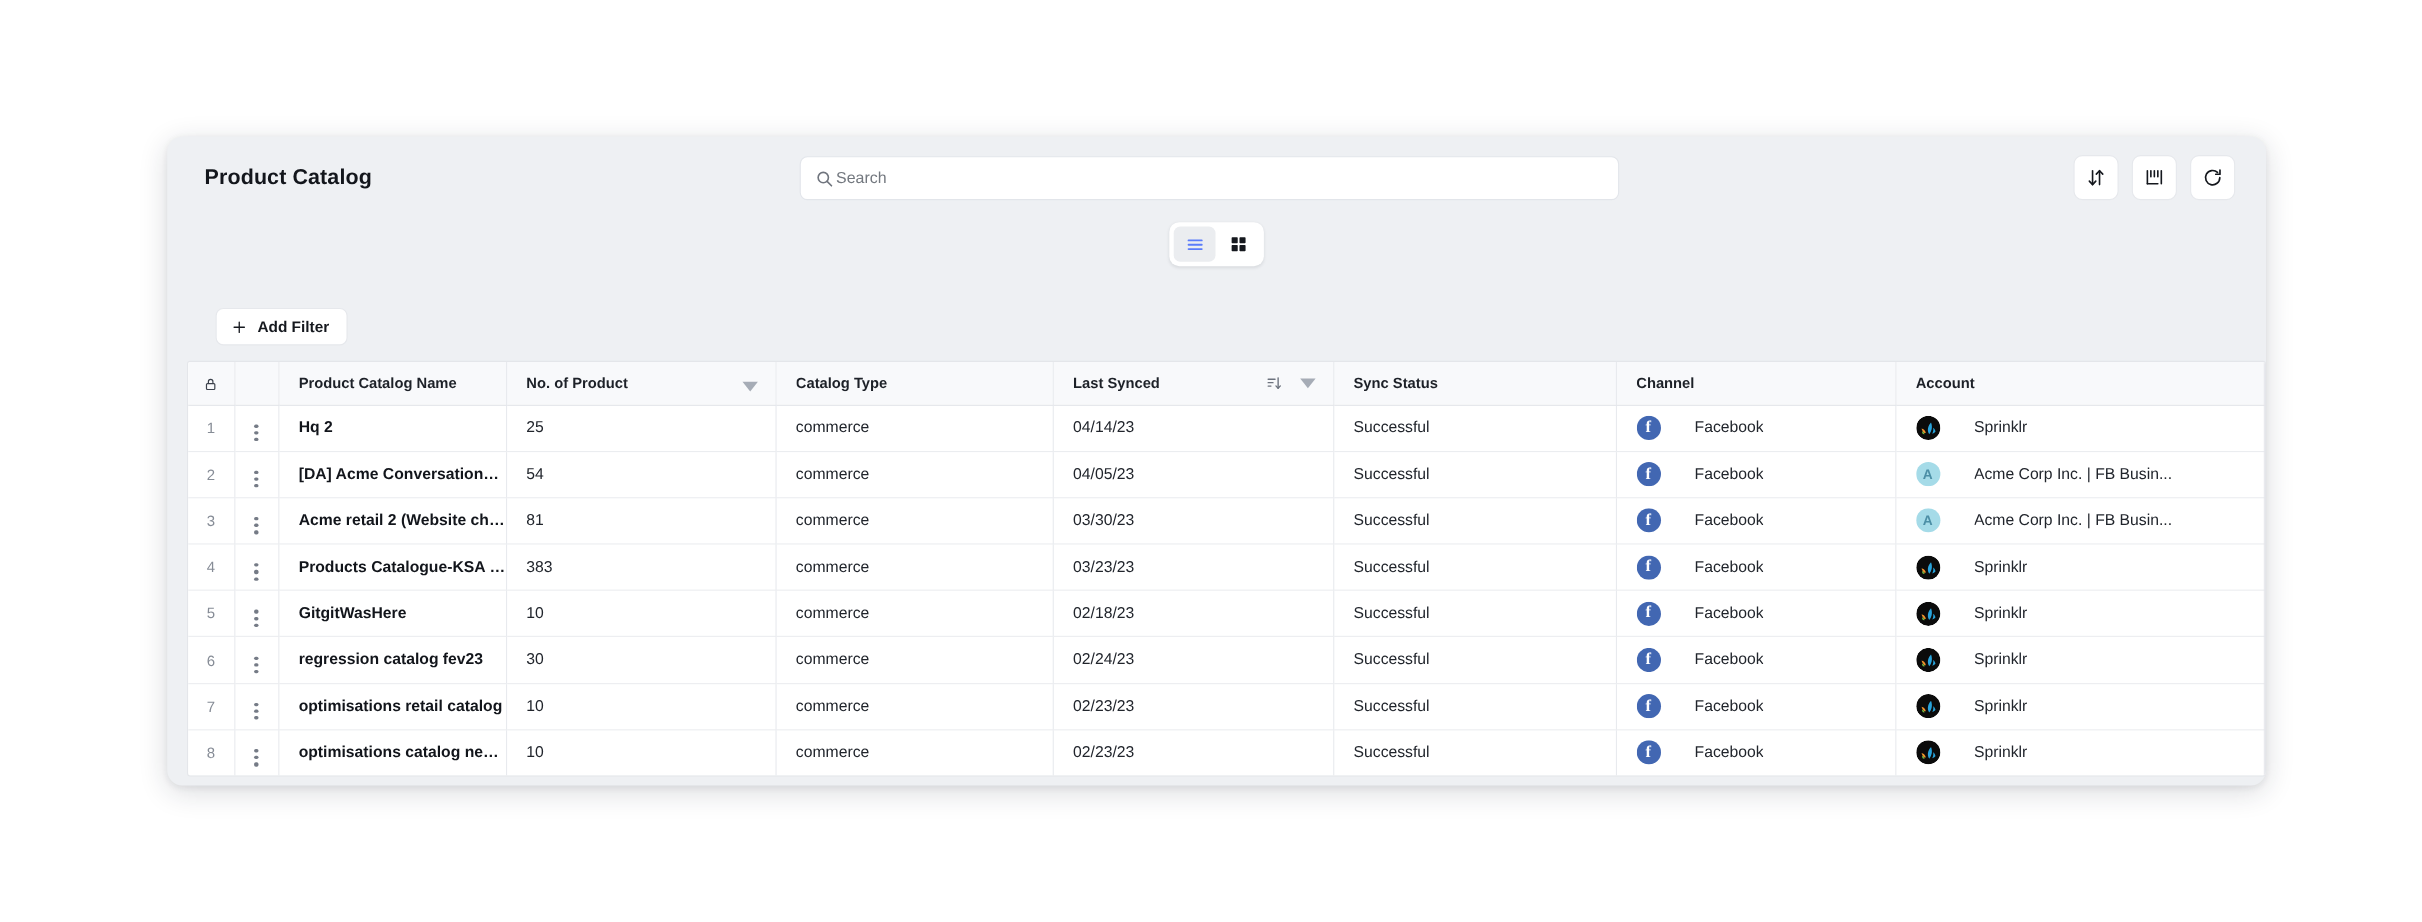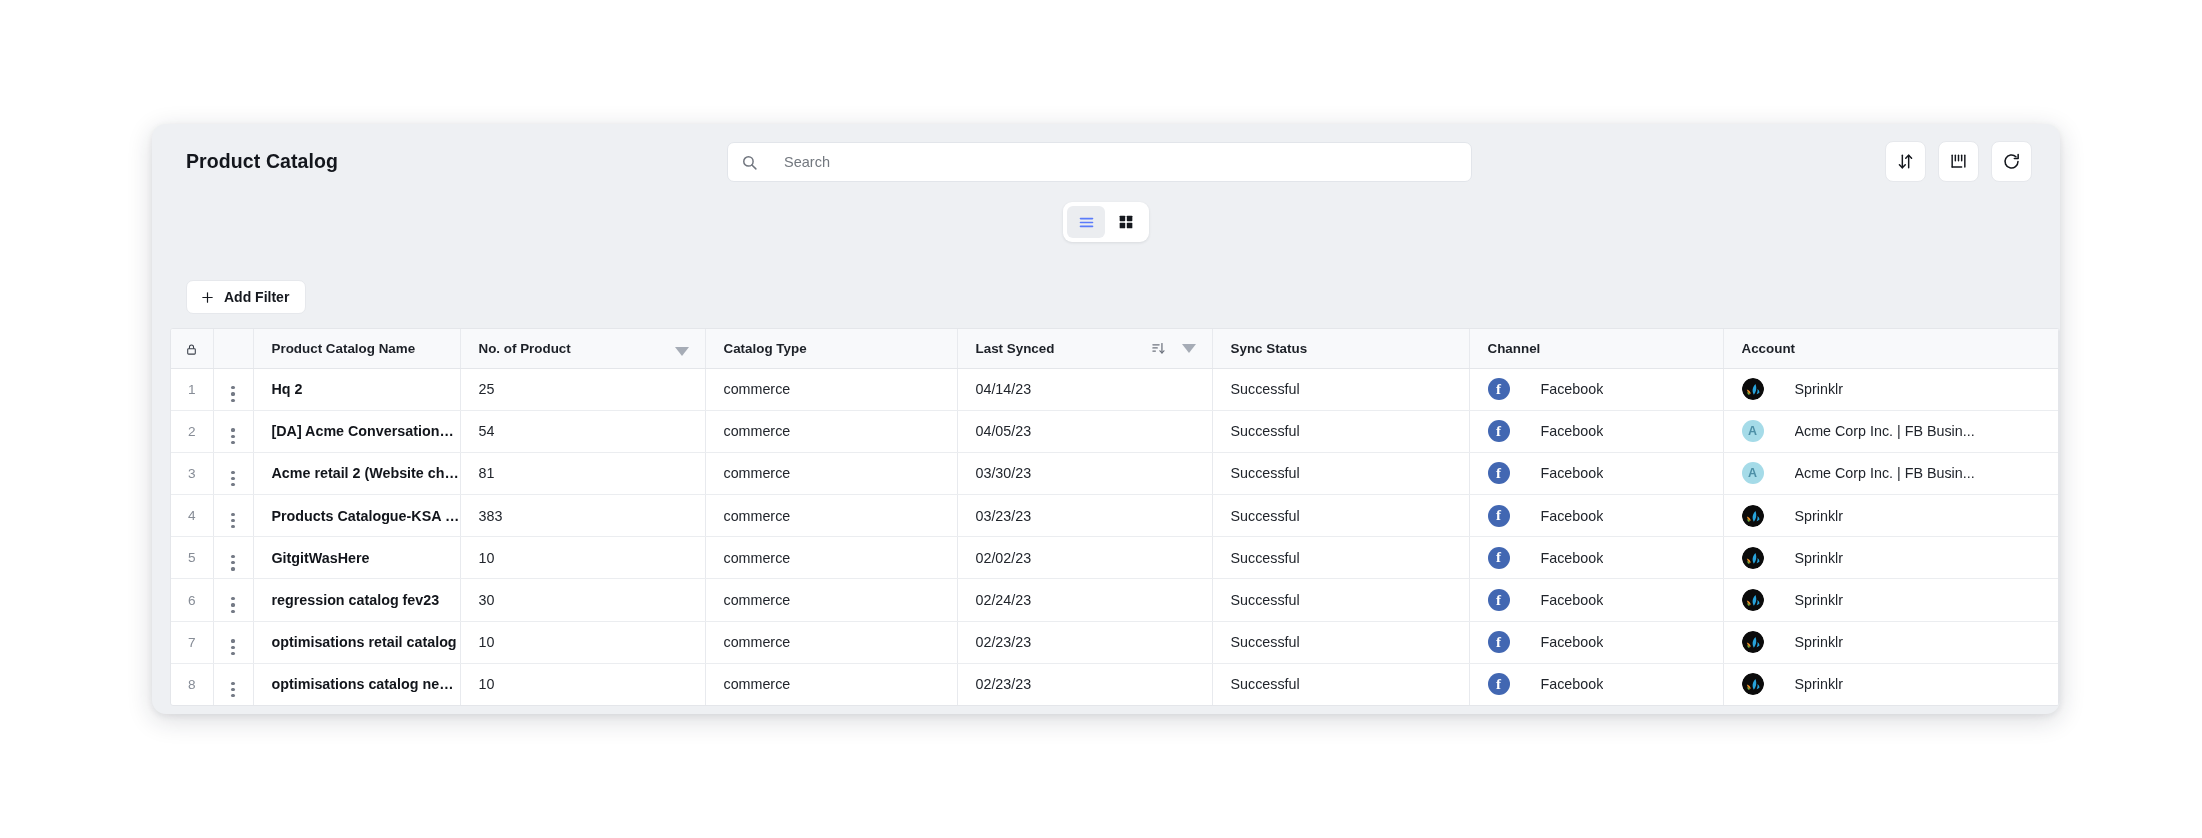--- a/index.html
+++ b/index.html
@@ -31,21 +31,21 @@
   .search-wrap {
     position: absolute; left: 575px; top: 18px;
     width: 745px; height: 40px;
     background: #ffffff; border: 1px solid #e2e5ea; border-radius: 7px;
     display: flex; align-items: center;
   }
   .search-icon { margin-left: 13px; display: flex; color: #70757e; }
   .search-input {
     flex: 1; border: none; outline: none; background: transparent;
     font-family: "Liberation Sans", sans-serif;
-    font-size: 14.5px; color: #14532d; margin-left: 26px; padding-right: 12px;
+    font-size: 14.5px; color: #14532d; margin-left: 2px; padding-right: 12px;
   }
   .search-input::placeholder { color: #73787f; }
 
   .tool-btns { position: absolute; right: 28px; top: 17px; display: flex; gap: 12px; }
   .tool-btn {
     width: 41px; height: 41px; background: #fff; border: 1px solid #e6e8ec;
     border-radius: 8px; display: flex; align-items: center; justify-content: center;
     cursor: pointer; color: #14171d;
   }
 
@@ -55,21 +55,21 @@
     background: #ffffff; border-radius: 9px; padding: 4px;
     display: flex; gap: 2px; box-shadow: 0 1px 3px rgba(20,25,35,.10);
   }
   .view-btn {
     width: 38px; height: 32px; border-radius: 6px;
     display: flex; align-items: center; justify-content: center; cursor: pointer;
   }
   .view-btn.active { background: #ebedf0; }
 
   
-  .filter-row { position: absolute; left: 34px; top: 156px; }
+  .filter-row { position: absolute; left: 44px; top: 156px; }
   .add-filter {
     display: inline-flex; align-items: center; gap: 9px;
     height: 34px; padding: 0 16px 0 13px;
     background: #ffffff; border: 1px solid #e6e8ec; border-radius: 7px;
     font-size: 14px; font-weight: bold; color: #15181e; cursor: pointer;
     font-family: "Liberation Sans", sans-serif;
   }
 
   
   .table-wrap {
@@ -405,21 +405,21 @@
             <tr>
               <td class="num">5</td>
               <td class="kebab"><span class="kebab-dots">
                   <i></i>
                   <i></i>
                   <i></i>
                 </span></td>
               <td class="name">GitgitWasHere</td>
               <td>10</td>
               <td>commerce</td>
-              <td>02/02/23</td>
+              <td>02/18/23</td>
               <td>Successful</td>
               <td>
                 <div class="cell-ic">
                   <span class="fb">f</span>
                   <span class="lbl">Facebook</span>
                 </div>
               </td>
               <td>
                 <div class="cell-ic">
                   <svg class="spr" viewBox="0 0 40 40">

